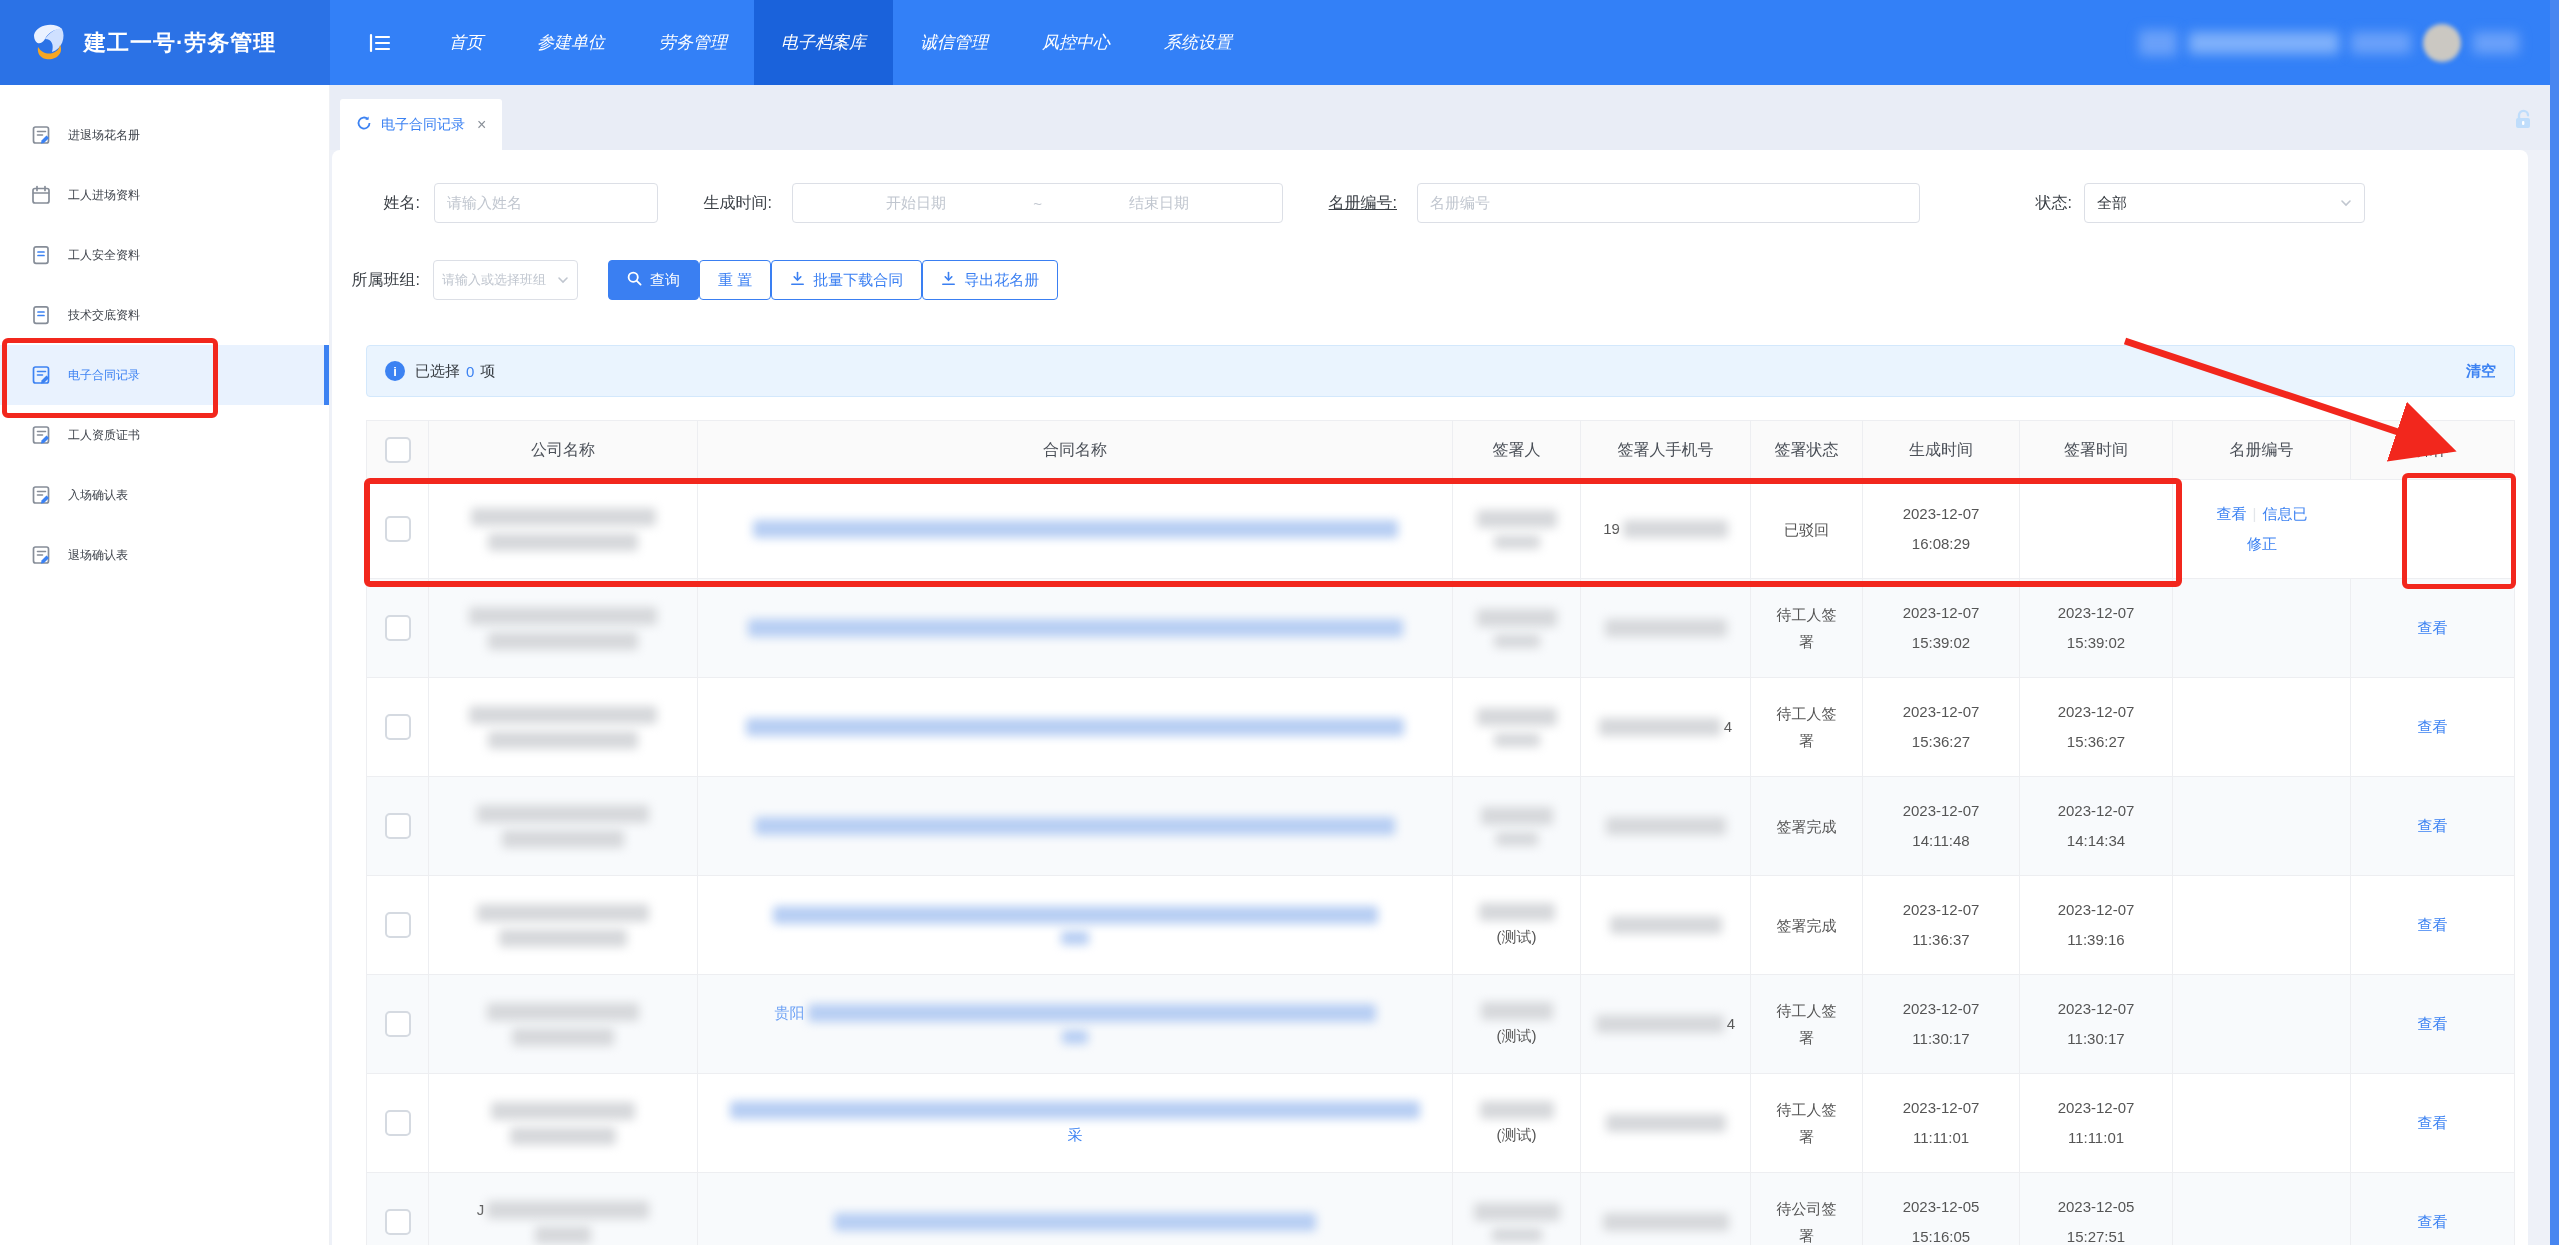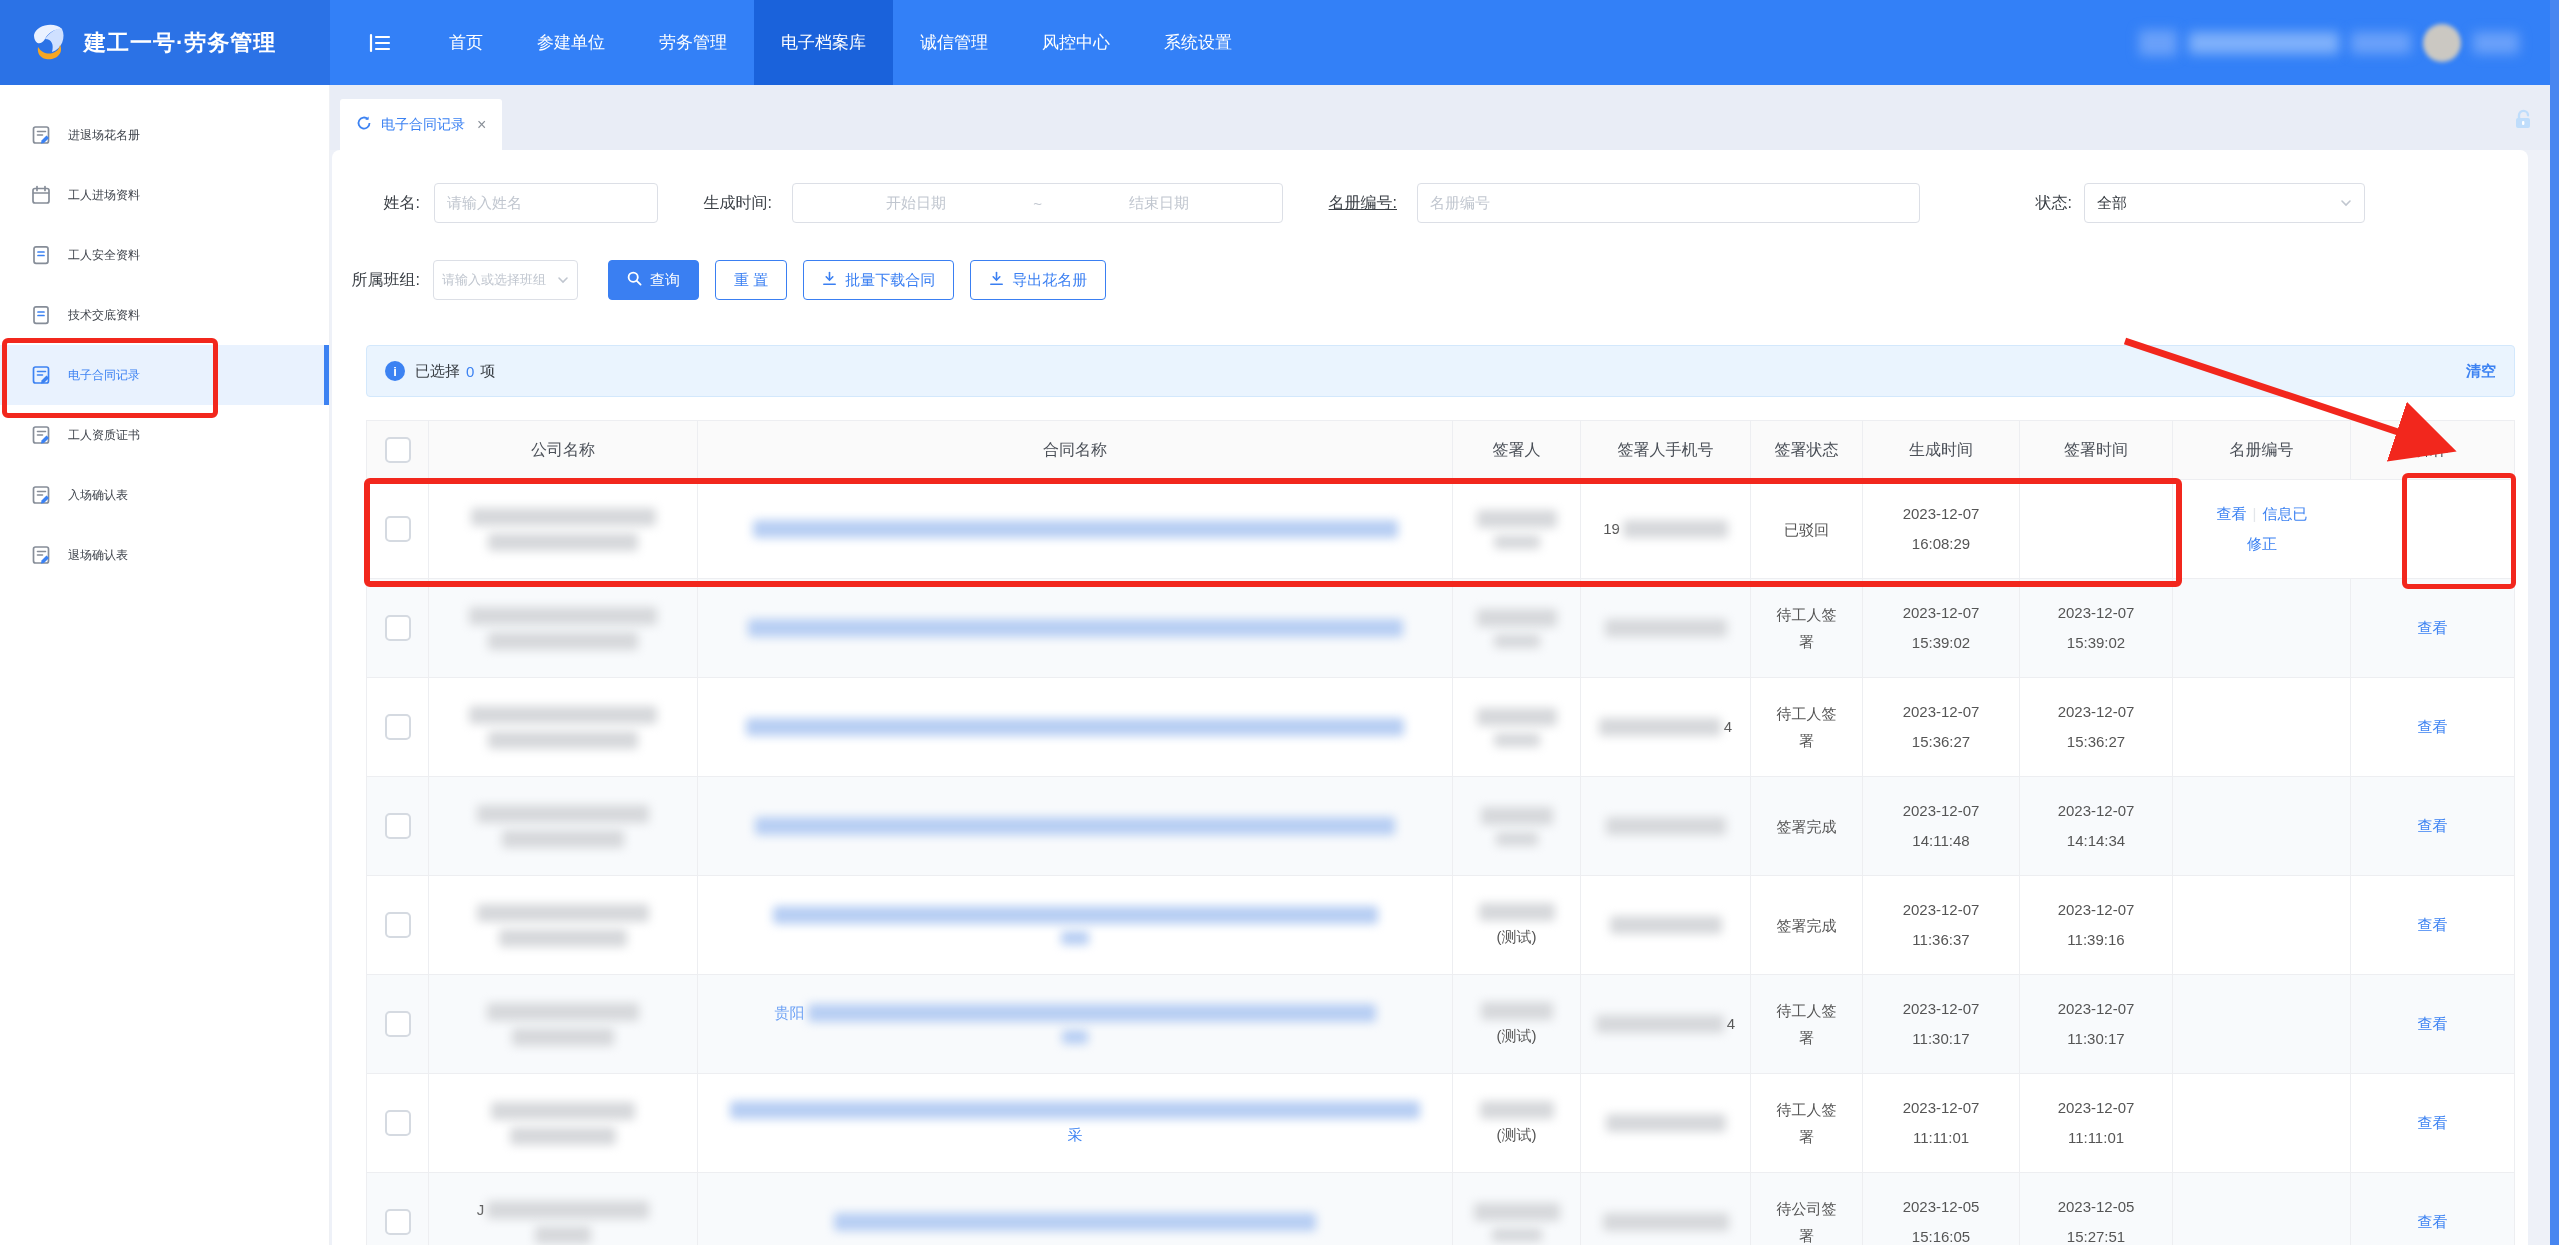--- a/index.html
+++ b/index.html
@@ -2,21 +2,21 @@
 <html><head>
 <meta charset="utf-8">
 <style>
   html,body{margin:0;padding:0;background:#dfe3ec;}
   .stage{position:relative;width:2559px;height:1245px;overflow:hidden;background:#EEF1F8;
          font-family:"Liberation Sans","DejaVu Sans",sans-serif;-webkit-font-smoothing:antialiased;}
   
   .topbar{position:absolute;left:0;top:0;width:100%;height:85px;background:#3380F7;display:flex;z-index:5;}
   .logo-area{width:330px;height:100%;background:#2B72E6;display:flex;align-items:center;padding-left:26px;gap:14px;box-sizing:border-box;flex:none;}
   .logo-title{color:#fff;font-size:22px;font-weight:bold;letter-spacing:1px;white-space:nowrap;}
-  .nav{display:flex;align-items:center;height:100%;}
+  .nav{display:flex;align-items:center;height:100%;font-style:italic;}
   .nav-fold{margin:0 30px 0 38px;display:inline-flex;}
   .nav-item{height:100%;display:flex;align-items:center;padding:0 27px;color:#fff;font-size:17px;cursor:pointer;white-space:nowrap;}
   .nav-item.active{background:#1A62DB;}
   .user-area{position:absolute;right:40px;top:0;height:85px;display:flex;align-items:center;gap:12px;}
   .ub{display:inline-block;border-radius:3px;filter:blur(6px);}
   .avatar{width:38px;height:38px;border-radius:50%;background:#CBC8C2;filter:blur(2px);}
   
   .sidebar{position:absolute;left:0;top:85px;bottom:0;width:330px;background:#fff;padding-top:20px;box-sizing:border-box;border-right:1px solid #eef0f4;z-index:4;}
   .side-item{position:relative;height:60px;display:flex;align-items:center;gap:16px;padding-left:30px;color:#3E434B;font-size:12px;cursor:pointer;}
   .side-item .icon{width:22px;height:22px;color:#868D98;display:inline-flex;flex:none;}
@@ -30,21 +30,21 @@
   .lock{position:absolute;right:14px;top:22px;}
   
   .panel{position:absolute;left:332px;top:150px;width:2196px;bottom:0;background:#fff;border-radius:8px 8px 0 0;z-index:3;}
   .f-label{position:absolute;height:40px;line-height:40px;text-align:right;color:#3A3F45;font-size:16px;white-space:nowrap;}
   .inp{position:absolute;height:40px;border:1px solid #DCDFE6;border-radius:4px;background:#fff;display:flex;align-items:center;padding:0 12px;box-sizing:border-box;font-size:15px;color:#3A3F45;}
   .ph{color:#C0C6CF;}
   .range{justify-content:space-between;}
   .range .ph{flex:1;text-align:center;}
   .range .tilde{color:#C0C6CF;padding:0 6px;}
   .chev{margin-left:auto;display:inline-flex;flex:none;}
-  .btn-row{position:absolute;left:252px;top:110px;display:flex;gap:16px;padding-left:24px;}
+  .btn-row{position:absolute;left:252px;top:110px;display:flex;gap:0;padding-left:24px;}
   .btn{height:40px;border-radius:4px;display:inline-flex;align-items:center;gap:8px;padding:0 18px;font-size:15px;cursor:pointer;box-sizing:border-box;white-space:nowrap;}
   .btn.primary{background:#3A7FF2;color:#fff;border:1px solid #3A7FF2;}
   .btn.ghost{border:1px solid #3A7FF2;color:#3A7FF2;background:#fff;}
   
   .selbar{position:absolute;left:34px;top:195px;width:2149px;height:52px;background:#EAF4FE;border:1px solid #D3E8FC;border-radius:4px;display:flex;align-items:center;padding:0 18px;box-sizing:border-box;font-size:15px;color:#3A3F45;}
   .info-i{width:20px;height:20px;border-radius:50%;background:#3C82F2;color:#fff;font-size:13px;font-weight:bold;display:inline-flex;align-items:center;justify-content:center;margin-right:10px;font-style:normal;flex:none;}
   .selbar .cnt{color:#3C82F2;margin:0 6px;}
   .clear{margin-left:auto;color:#3C82F2;cursor:pointer;font-weight:bold;}
   
   .table{position:absolute;left:34px;top:270px;width:2147px;border:1px solid #EDEEF1;border-bottom:none;box-sizing:content-box;}

